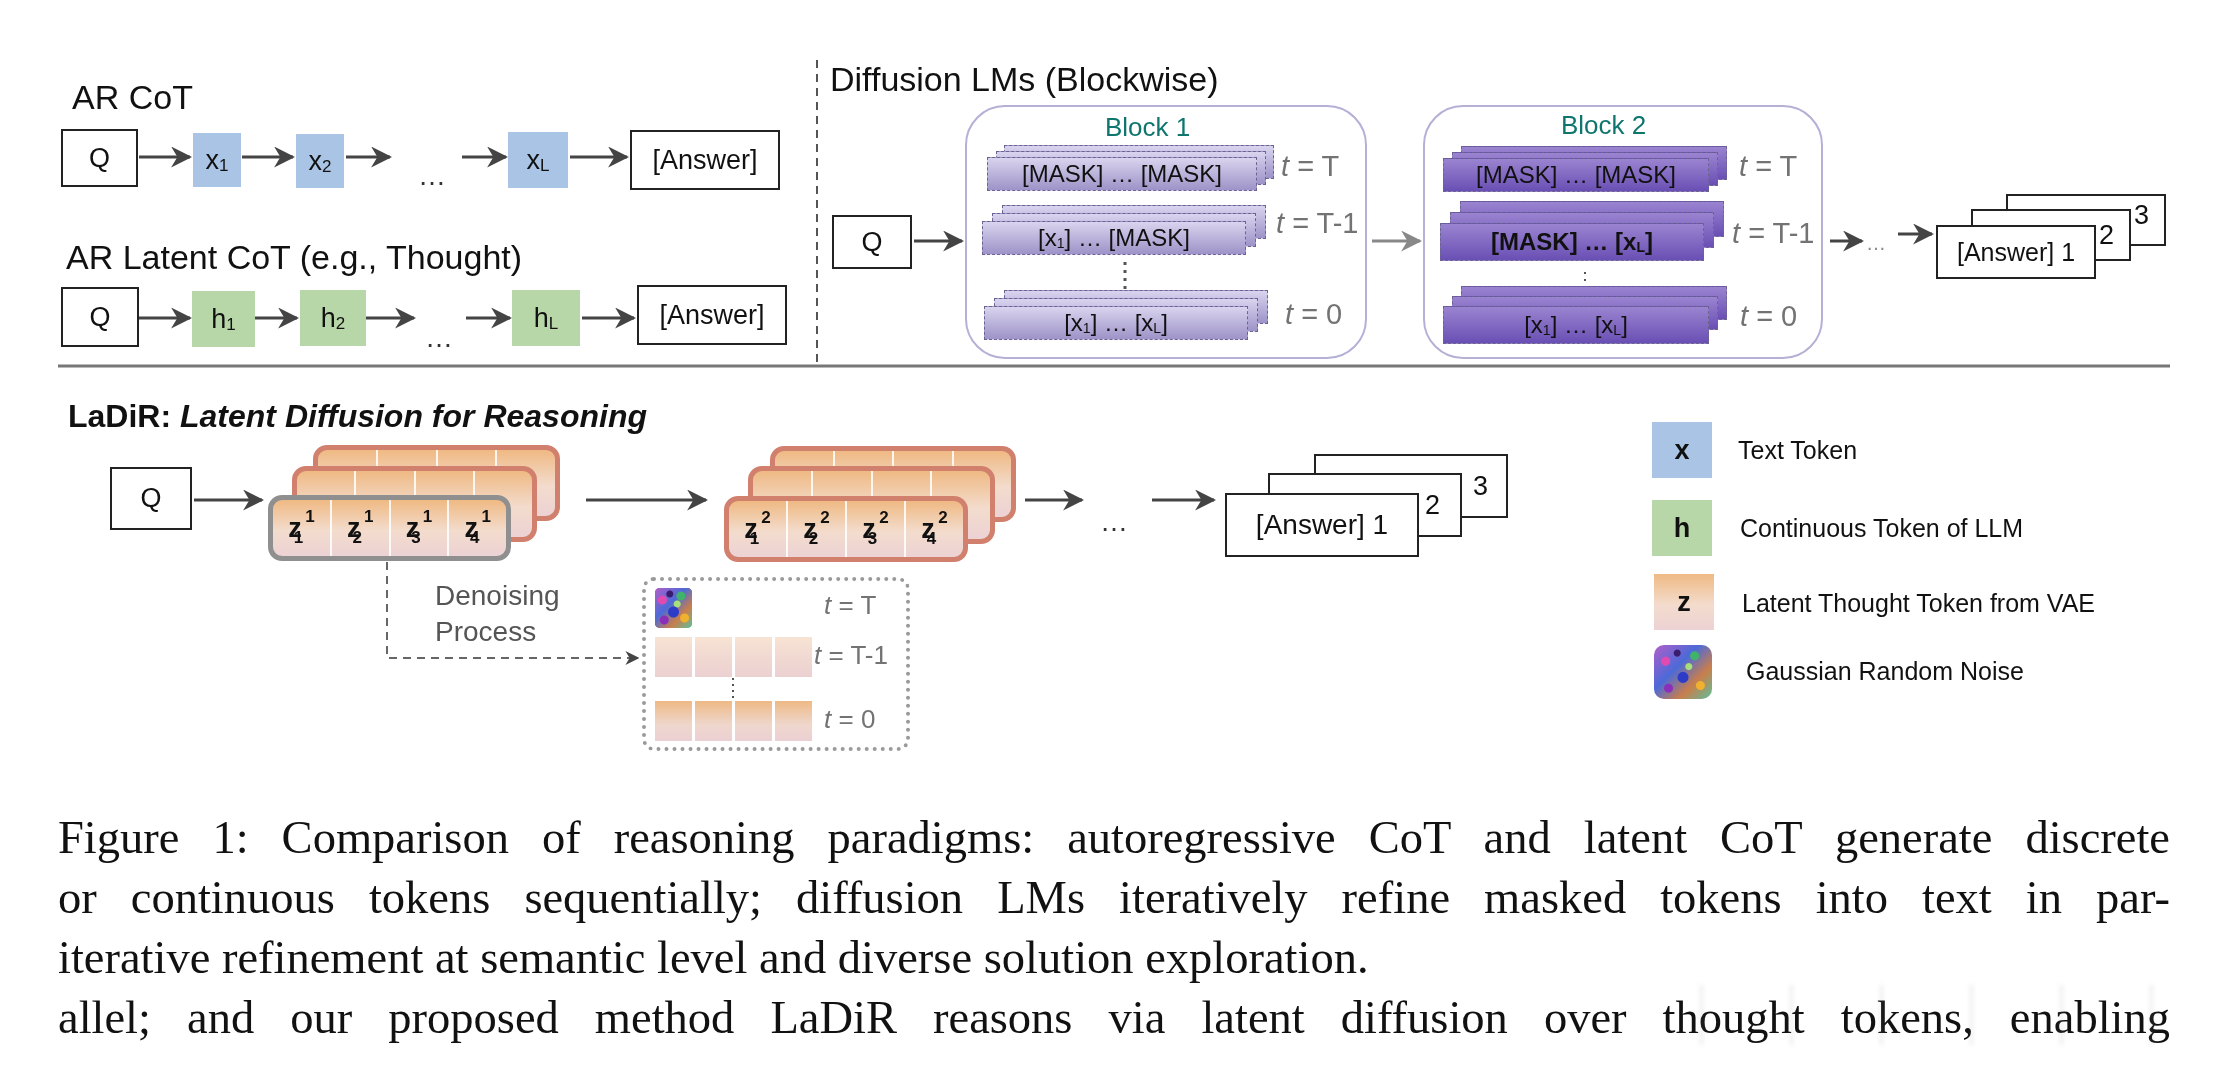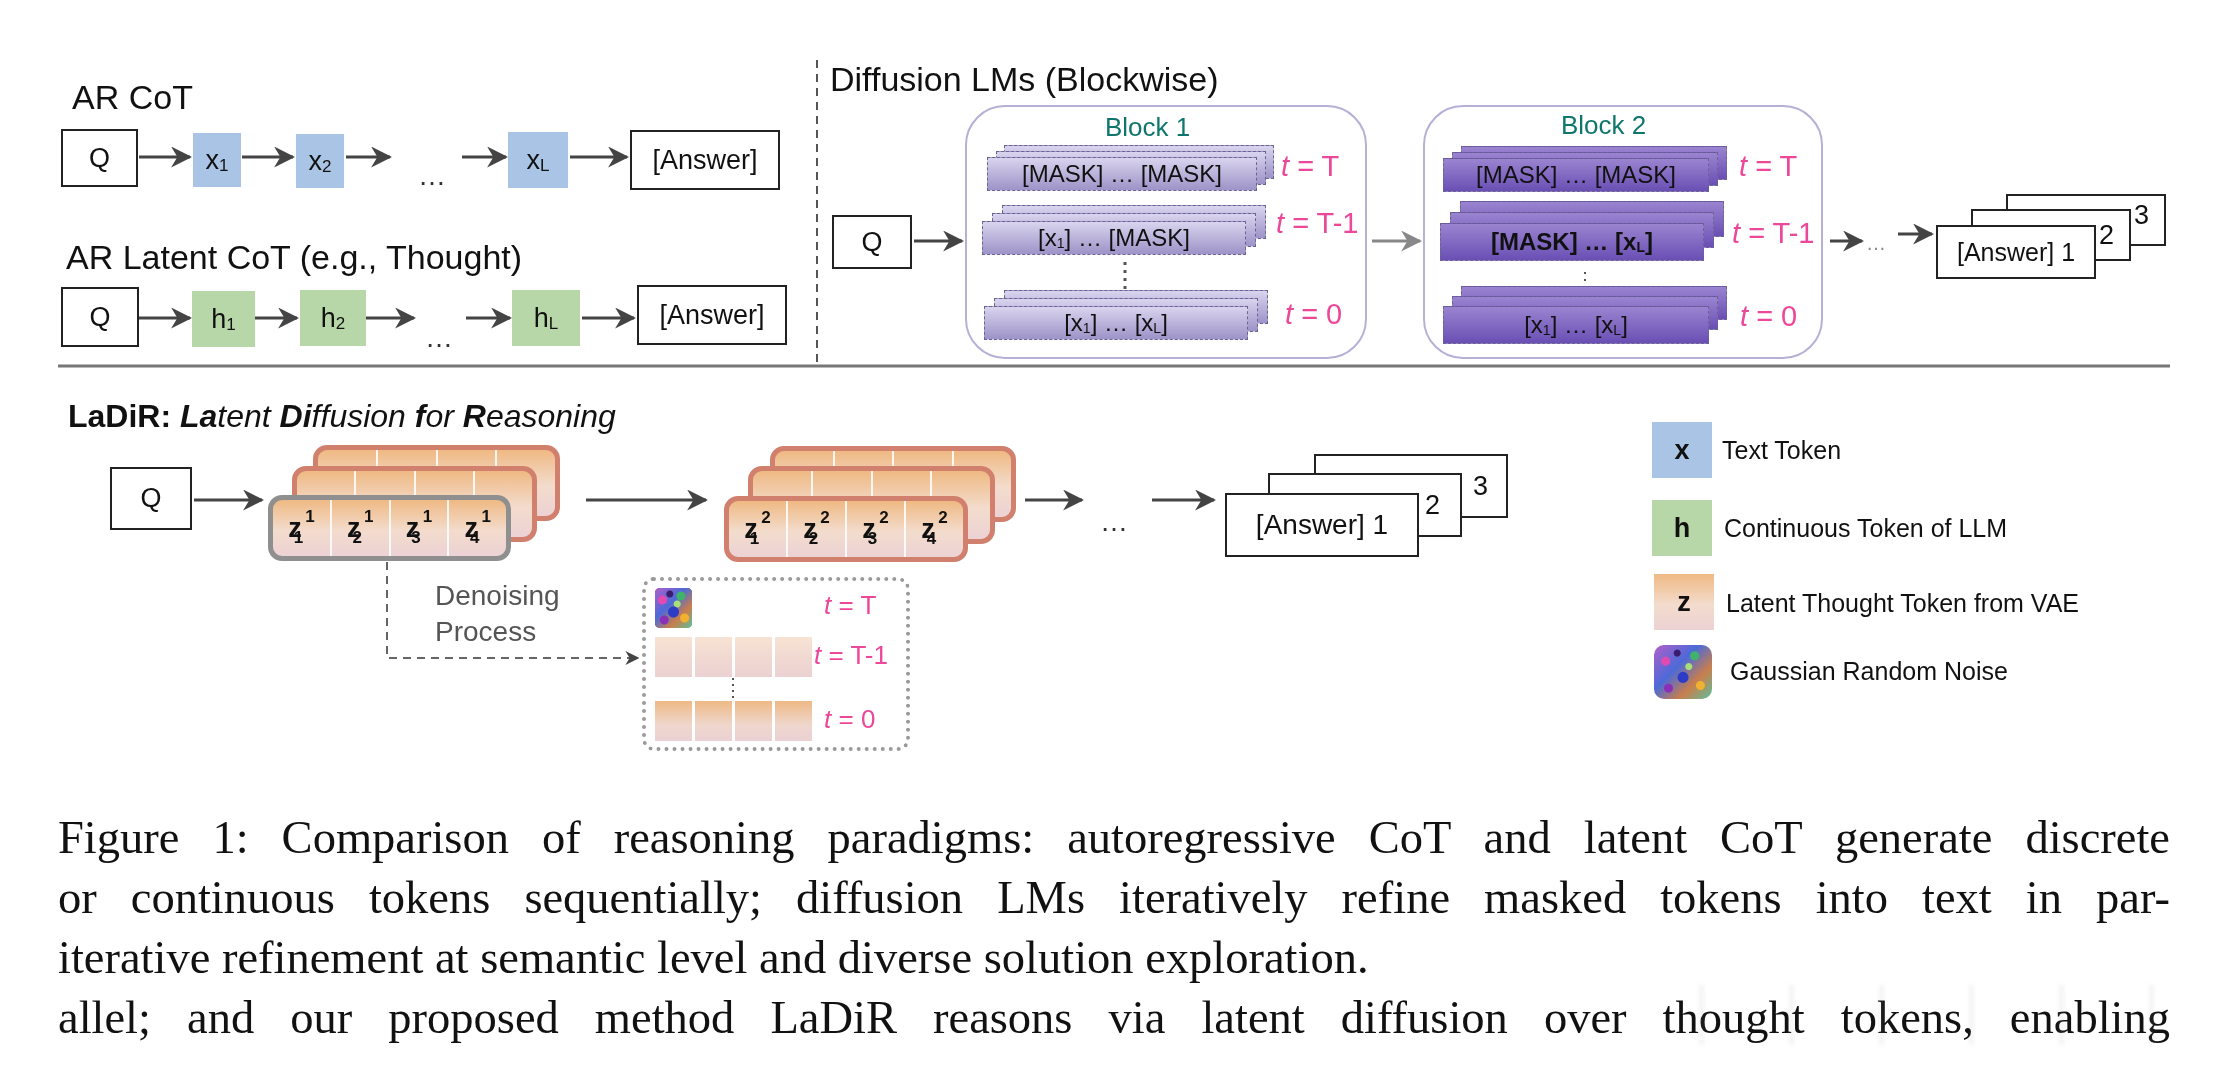--- a/index.html
+++ b/index.html
@@ -14,21 +14,21 @@
   .dots { position: absolute; font-size: 28px; color: #333; letter-spacing: 2px; }
   svg.overlay { position: absolute; left: 0; top: 0; width: 2234px; height: 1072px; pointer-events: none; }
   .block { position: absolute; border: 2px solid #b4b0d6; border-radius: 40px; box-sizing: border-box; }
   .block-label { position: absolute; font-size: 26px; color: #0f766e; }
   .mstack { position: absolute; }
   .mlayer { position: absolute; height: 34px; border: 1.5px dashed #6c6490; box-sizing: border-box; }
   .mlayer.front { display: flex; align-items: center; justify-content: center; font-size: 24px; color: #111; }
   .light .mlayer { background: linear-gradient(#d9d4ee, #9d93c8); }
   .dark .mlayer { background: linear-gradient(#9a84d0, #6a4fb4); }
   .mlayer sub { font-size: 14px; position: relative; top: 5px; }
-  .tlabel { position: absolute; font-size: 29px; color: #ec4899; white-space: nowrap; }
+  .tlabel { position: absolute; font-size: 29px; color: #737373; white-space: nowrap; }
   .tlabel i { font-style: italic; }
   .zcard { position: absolute; border-radius: 14px; box-sizing: border-box; background: linear-gradient(#efb983, #f3dccd 55%, #ecd2d4); display: flex; }
   .zcard.back { border: 5px solid #d2806e; }
   .zcard.front-gray { border: 5px solid #8f8f8f; }
   .zcard.front-red { border: 5px solid #d2806e; }
   .zcell { flex: 1; border-right: 2px solid rgba(255,255,255,0.85); display: flex; align-items: center; justify-content: center; font-weight: bold; font-size: 27px; color: #111; }
   .zcell:last-child { border-right: none; }
   .zcell .sup { font-size: 17px; position: relative; top: -11px; margin-left: 2px; }
   .zcell .sub { font-size: 17px; position: relative; top: 10px; margin-left: -8px; }
   .stack-ans { position: absolute; border: 2px solid #222; background: #fff; box-sizing: border-box; }
@@ -43,21 +43,21 @@
       radial-gradient(circle at 25% 80%, #8a2fb8 0 4px, transparent 5px),
       radial-gradient(circle at 60% 40%, #a7e07a 0 3px, transparent 4px),
       radial-gradient(circle at 40% 15%, #3a1c6e 0 3px, transparent 4px),
       linear-gradient(135deg, #b25fc9, #4c6ad8 40%, #c97e4c 70%, #5fbf9a);
   }
   .prow { position: absolute; display: flex; gap: 3px; }
   .pcell { width: 37px; height: 40px; }
   .pcell.faint { background: linear-gradient(#f7e3d3, #ebd0d1); }
   .pcell.full { background: linear-gradient(#eeb985, #efd7cd 60%, #ebd0d3); }
   .legend-swatch { position: absolute; width: 60px; height: 56px; display: flex; align-items: center; justify-content: center; font-weight: bold; font-size: 27px; }
-  .legend-text { position: absolute; font-size: 25px; color: #111; white-space: nowrap; }
+  .legend-text { position: absolute; font-size: 25px; color: #111; white-space: nowrap; margin-left: 16px; }
   .caption { position: absolute; left: 58px; top: 808px; width: 2112px; font-family: "Liberation Serif", serif; font-size: 46.5px; line-height: 60px; text-align: justify; color: #111; }
   .caption .line { display: block; text-align: justify; text-align-last: justify; white-space: nowrap; }
   .caption .line.last { text-align-last: left; }
   .watermark { position: absolute; left: 1700px; top: 985px; width: 500px; height: 60px; opacity: 0.18; filter: blur(2px);
     background: repeating-linear-gradient(90deg, #999 0 3px, transparent 3px 90px); }
 </style>
 </head>
 <body>
 
 <svg class="overlay" viewBox="0 0 2234 1072">
@@ -232,21 +232,21 @@
   <div class="dots" style="left:1866px; top:232px; font-size:20px; color:#888;">…</div>
 
   <div class="stack-ans" style="left:2006px; top:194px; width:160px; height:52px;"></div>
   <div class="stack-num" style="left:2134px; top:200px;">3</div>
   <div class="stack-ans" style="left:1971px; top:209px; width:160px; height:52px;"></div>
   <div class="stack-num" style="left:2099px; top:220px;">2</div>
   <div class="box" style="left:1936px; top:225px; width:160px; height:54px; font-size:25px;">[Answer] 1</div>
 </div>
 
 <div>
-  <div class="section-title" style="left:68px; top:398px; font-size:32px;">
+  <div class="section-title" style="left:68px; top:398px; font-size:32px;font-weight:bold;">
     <b>LaDiR:</b>
     <i id="ladir-title-parts"><b style="white-space: pre;">La</b><span style="white-space: pre;">tent </span><b style="white-space: pre;">Di</b><span style="white-space: pre;">ffusion </span><b style="white-space: pre;">f</b><span style="white-space: pre;">or </span><b style="white-space: pre;">R</b><span style="white-space: pre;">easoning</span></i>
   </div>
 
   <div class="box" style="left:110px; top:467px; width:82px; height:63px;">Q</div>
 
   <div class="zcard back" style="left:313px; top:445px; width:247px; height:76px;">
     <div class="zcell"></div>
       <div class="zcell"></div>
       <div class="zcell"></div>

